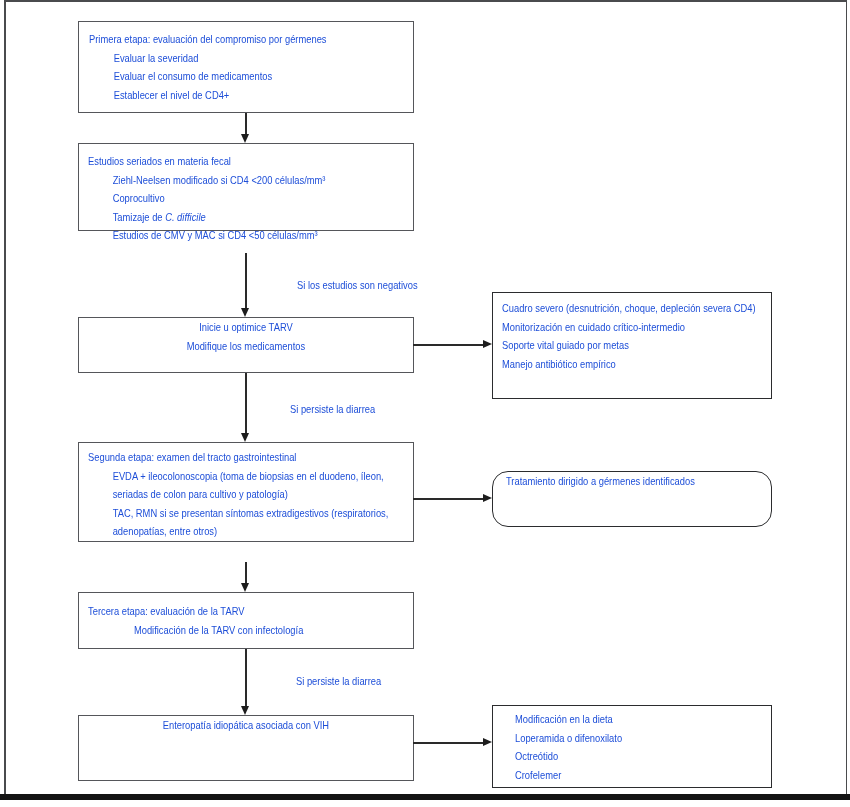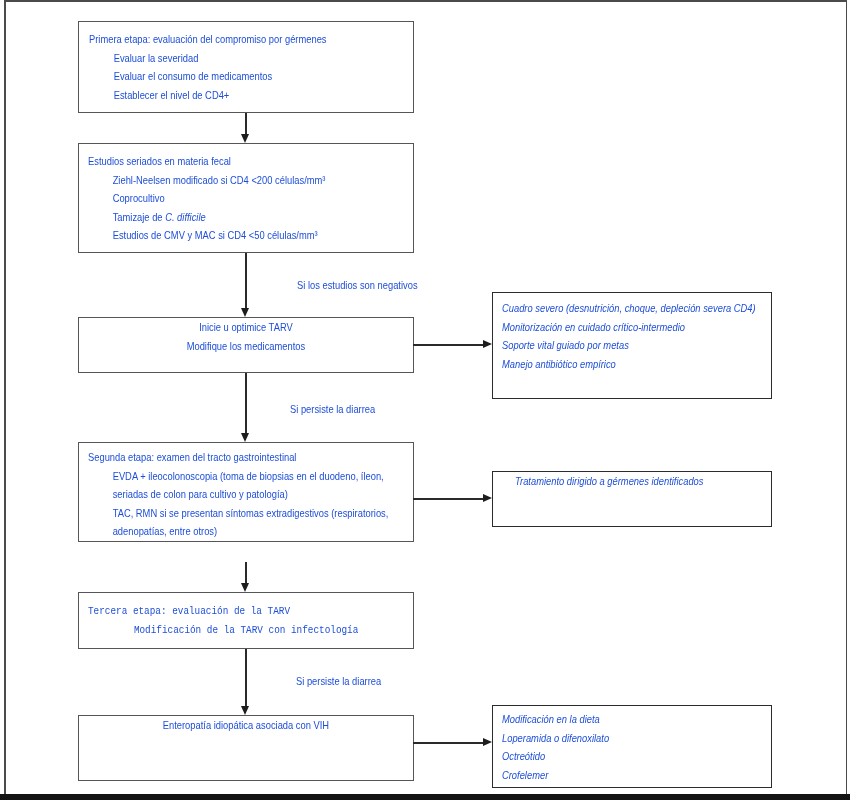--- a/index.html
+++ b/index.html
@@ -9,21 +9,21 @@
     color:#1d4ed8;font-size:11px;line-height:18.5px;overflow:hidden;
   }
   
   .frame-line{position:absolute;background:#4a4b4d;}
   .frame-bottom{position:absolute;background:#141414;}
   
   .box{
     position:absolute;box-sizing:border-box;background:#fff;
     border:1.5px solid #55565a;
   }
-  .box.dark{border-color:#2b2c2e;font-style:italic;}
+  .box.dark{border-color:#2b2c2e;}
   .center{display:flex;flex-direction:column;justify-content:flex-start;}
   
   .txt{width:117.6%;transform:scaleX(0.85);transform-origin:0 0;}
   .txt.ctr{text-align:center;}
   .title{white-space:nowrap;}
   .item{padding-left:29px;}
   .nowrap{white-space:nowrap;}
   .indent2{padding-left:54px;white-space:nowrap;}
   .ital{font-style:italic;}
   
@@ -53,21 +53,21 @@
       <div class="title">Primera etapa: evaluación del compromiso por gérmenes</div>
       <div class="item nowrap">Evaluar la severidad</div>
       <div class="item nowrap">Evaluar el consumo de medicamentos</div>
       <div class="item nowrap">Establecer el nivel de CD4+</div>
     </div>
   </div>
 
   <div class="vline" style="left:245px;top:113px;height:22px;"></div>
   <div class="head-down" style="left:241.2px;top:134px;"></div>
 
-  <div class="box" style="left:78px;top:143px;width:336px;height:110px;padding:8px 6px 0 9px;">
+  <div class="box" style="left:78px;top:143px;width:336px;height:88px;padding:8px 6px 0 9px;">
     <div class="txt">
       <div class="title">Estudios seriados en materia fecal</div>
       <div class="item nowrap">Ziehl-Neelsen modificado si CD4 &lt;200 células/mm³</div>
       <div class="item nowrap">Coprocultivo</div>
       <div class="item nowrap"><span>Tamizaje de </span><span class="ital">C. difficile</span></div>
       <div class="item nowrap">Estudios de CMV y MAC si CD4 &lt;50 células/mm³</div>
     </div>
   </div>
 
   <div class="vline" style="left:245px;top:253px;height:56px;"></div>
@@ -101,50 +101,50 @@
     <div class="txt">
       <div class="title">Segunda etapa: examen del tracto gastrointestinal</div>
       <div class="item">EVDA + ileocolonoscopia (toma de biopsias en el duodeno, íleon, seriadas de colon para cultivo y patología)</div>
       <div class="item">TAC, RMN si se presentan síntomas extradigestivos (respiratorios, adenopatías, entre otros)</div>
     </div>
   </div>
 
   <div class="hline" style="left:413px;top:498px;width:71px;"></div>
   <div class="head-right" style="left:483px;top:494.2px;"></div>
 
-  <div class="box dark center" style="left:492px;top:471px;width:280px;height:56px;padding-left:22px;">
+  <div class="box dark center" style="left:492px;top:471px;width:280px;height:56px;padding-left:13px;border-radius:16px;">
     <div class="txt">
       <div class="nowrap">Tratamiento dirigido a gérmenes identificados</div>
     </div>
   </div>
 
   <div class="vline" style="left:245px;top:562px;height:22px;"></div>
   <div class="head-down" style="left:241.2px;top:583px;"></div>
 
-  <div class="box" style="left:78px;top:592px;width:336px;height:57px;padding:9px 5px 0 9px;font-family:Liberation Mono, monospace;">
+  <div class="box" style="left:78px;top:592px;width:336px;height:57px;padding:9px 5px 0 9px;">
     <div class="txt">
       <div class="nowrap">Tercera etapa: evaluación de la TARV</div>
       <div class="indent2">Modificación de la TARV con infectología</div>
     </div>
   </div>
 
   <div class="vline" style="left:245px;top:649px;height:58px;"></div>
   <div class="head-down" style="left:241.2px;top:706px;"></div>
   <div class="label" style="left:296px;top:672px;">Si persiste la diarrea</div>
 
   <div class="box center" style="left:78px;top:715px;width:336px;height:66px;">
     <div class="txt ctr">
       <div>Enteropatía idiopática asociada con VIH</div>
     </div>
   </div>
 
   <div class="hline" style="left:413px;top:742px;width:71px;"></div>
   <div class="head-right" style="left:483px;top:738.2px;"></div>
 
-  <div class="box dark" style="left:492px;top:705px;width:280px;height:83px;padding:4px 4px 0 9px;">
+  <div class="box dark" style="left:492px;top:705px;width:280px;height:83px;padding:4px 4px 0 22px;">
     <div class="txt">
       <div class="nowrap">Modificación en la dieta</div>
       <div class="nowrap">Loperamida o difenoxilato</div>
       <div class="nowrap">Octreótido</div>
       <div class="nowrap">Crofelemer</div>
     </div>
   </div>
 
 </div>
 

